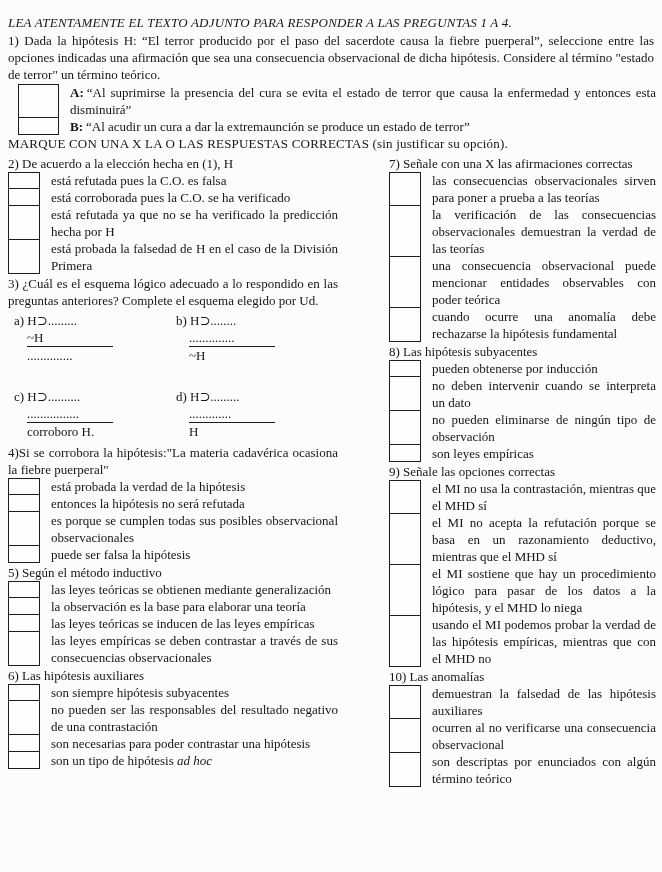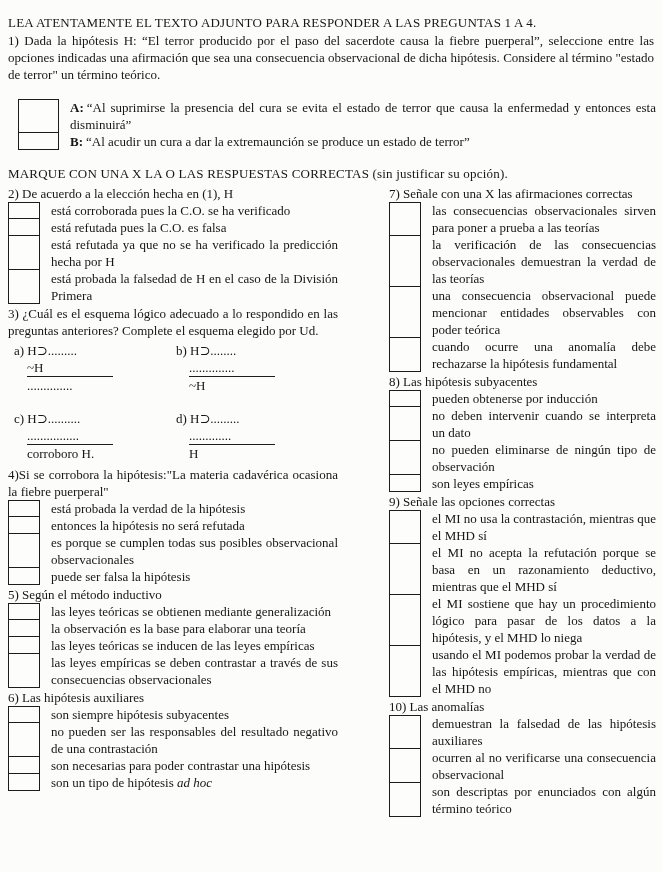--- a/index.html
+++ b/index.html
@@ -4,41 +4,41 @@
 <style>
   html,body{margin:0;padding:0;}
   body{
     width:662px;height:872px;overflow:hidden;
     background:#fcfcfa;color:#161616;
     font-family:"Liberation Serif","DejaVu Serif",serif;
     font-size:13px;line-height:17px;
   }
   .page{padding:14px 6px 0 8px;position:relative;}
 
-  .top-instruction{letter-spacing:.2px;}
+  .top-instruction{letter-spacing:.2px;font-style:italic;}
   .q1-intro{margin:1px 2px 0 0;text-align:justify;}
 
-  .q1-options{margin:16px 0 0 10px;}
+  .q1-options{margin:1px 0 0 10px;}
   .opt{display:flex;align-items:stretch;}
   .opt .box{flex:0 0 30px;border:1px solid #1c1c1c;background:#fdfdfc;}
   .opt + .opt .box{border-top:none;}
   .q1-options .box{flex:0 0 39px;}
   .opt .txt{flex:1;padding-left:11px;text-align:justify;}
   .opt-label{font-weight:bold;margin-right:3px;}
 
-  .mark-instruction{margin-top:15px;margin-bottom:3px;letter-spacing:.2px;}
+  .mark-instruction{margin-bottom:3px;letter-spacing:.2px;}
 
   .columns{display:flex;gap:12px;}
   .col-left{width:330px;flex:0 0 330px;}
   .col-right{flex:1;min-width:0;padding-left:39px;}
 
   .q{margin-bottom:1px;}
   .q-title{text-align:justify;}
 
-  .schemas{display:grid;grid-template-columns:1fr 1fr;row-gap:16px;margin:3px 0 4px 6px;}
+  .schemas{display:grid;grid-template-columns:1fr 1fr;row-gap:24px;margin:3px 0 4px 6px;}
   .schema .l2{margin-left:13px;}
   .schema .l2 .rule{display:inline-block;min-width:86px;border-bottom:1.3px solid #1c1c1c;padding-bottom:0;}
   .schema .l3{margin-left:13px;}
 </style>
 </head>
 <body>
 
 <div class="page">
 
   <div class="top-instruction">LEA ATENTAMENTE EL TEXTO ADJUNTO PARA RESPONDER A LAS PREGUNTAS 1 A 4.</div>
@@ -59,25 +59,25 @@
   <div class="mark-instruction">MARQUE CON UNA X LA O LAS RESPUESTAS CORRECTAS (sin justificar su opción).</div>
 
   <div class="columns">
 
     <div class="col-left">
 
       <div class="q">
         <div class="q-title">2) De acuerdo a la elección hecha en (1), H</div>
         <div class="opt">
           <div class="box"></div>
+          <div class="txt">está refutada pues la C.O. es falsa</div>
+        </div>
+        <div class="opt">
+          <div class="box"></div>
           <div class="txt">está corroborada pues la C.O. se ha verificado</div>
-        </div>
-        <div class="opt">
-          <div class="box"></div>
-          <div class="txt">está refutada pues la C.O. es falsa</div>
         </div>
         <div class="opt">
           <div class="box"></div>
           <div class="txt">está refutada ya que no se ha verificado la predicción hecha por H</div>
         </div>
         <div class="opt">
           <div class="box"></div>
           <div class="txt">está probada la falsedad de H en el caso de la División Primera</div>
         </div>
       </div>

